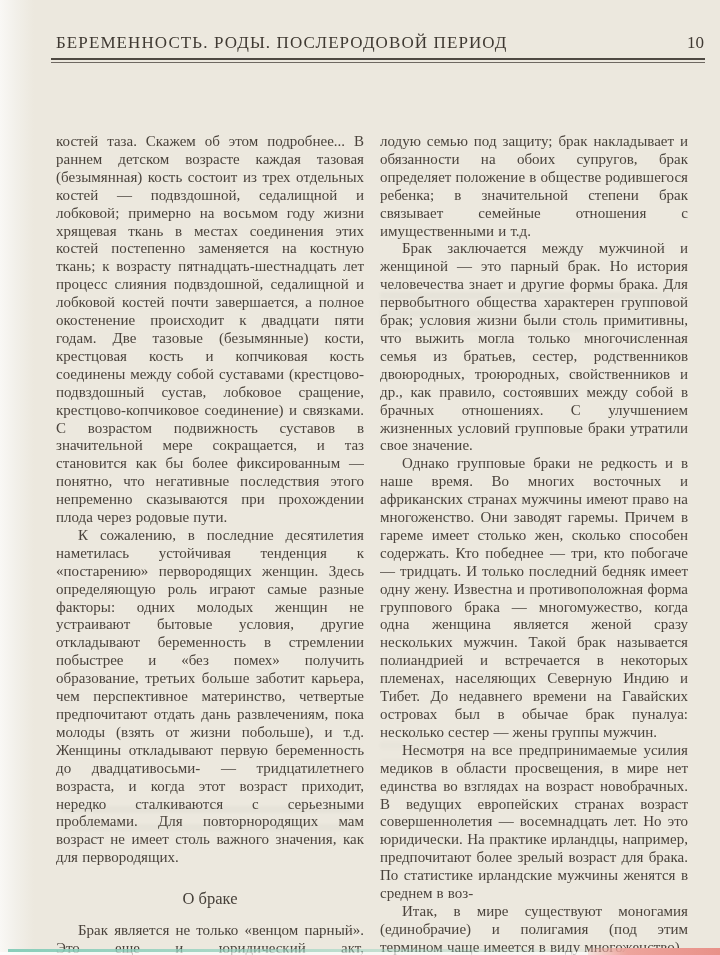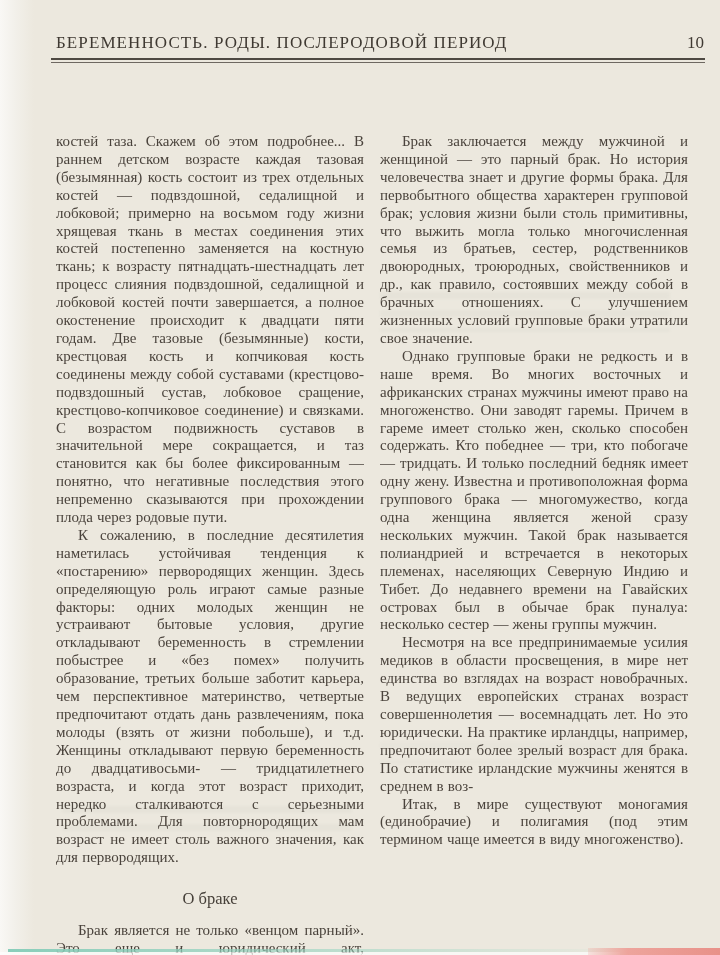--- a/index.html
+++ b/index.html
@@ -145,20 +145,21 @@
   <div class="columns">
 
     <div class="col">
       <p>костей таза. Скажем об этом подробнее... В раннем детском возрасте каждая тазовая (безымянная) кость состоит из трех отдельных костей — подвздошной, седалищной и лобковой; примерно на восьмом году жизни хрящевая ткань в местах соединения этих костей постепенно заменяется на костную ткань; к возрасту пятнадцать-шестнадцать лет процесс слияния подвздошной, седалищной и лобковой костей почти завершается, а полное окостенение происходит к двадцати пяти годам. Две тазовые (безымянные) кости, крестцовая кость и копчиковая кость соединены между собой суставами (крестцово-подвздошный сустав, лобковое сращение, крестцово-копчиковое соединение) и связками. С возрастом подвижность суставов в значительной мере сокращается, и таз становится как бы более фиксированным — понятно, что негативные последствия этого непременно сказываются при прохождении плода через родовые пути.</p>
       <p class="indent">К сожалению, в последние десятилетия наметилась устойчивая тенденция к «постарению» первородящих женщин. Здесь определяющую роль играют самые разные факторы: одних молодых женщин не устраивают бытовые условия, другие откладывают беременность в стремлении побыстрее и «без помех» получить образование, третьих больше заботит карьера, чем перспективное материнство, четвертые предпочитают отдать дань развлечениям, пока молоды (взять от жизни побольше), и т.д. Женщины откладывают первую беременность до двадцативосьми- — тридцатилетнего возраста, и когда этот возраст приходит, нередко сталкиваются с серьезными проблемами. Для повторнородящих мам возраст не имеет столь важного значения, как для первородящих.</p>
       <div class="section-heading">О браке</div>
       <p class="indent">Брак является не только «венцом парный». Это еще и юридический акт, свидетельствующий о том, что государство берет мо-</p>
     </div>
 
     <div class="col">
+      <p>лодую семью под защиту; брак накладывает и обязанности на обоих супругов, брак определяет положение в обществе родившегося ребенка; в значительной степени брак связывает семейные отношения с имущественными и т.д.</p>
       <p class="indent">Брак заключается между мужчиной и женщиной — это парный брак. Но история человечества знает и другие формы брака. Для первобытного общества характерен групповой брак; условия жизни были столь примитивны, что выжить могла только многочисленная семья из братьев, сестер, родственников двоюродных, троюродных, свойственников и др., как правило, состоявших между собой в брачных отношениях. С улучшением жизненных условий групповые браки утратили свое значение.</p>
       <p class="indent">Однако групповые браки не редкость и в наше время. Во многих восточных и африканских странах мужчины имеют право на многоженство. Они заводят гаремы. Причем в гареме имеет столько жен, сколько способен содержать. Кто победнее — три, кто побогаче — тридцать. И только последний бедняк имеет одну жену. Известна и противоположная форма группового брака — многомужество, когда одна женщина является женой сразу нескольких мужчин. Такой брак называется полиандрией и встречается в некоторых племенах, населяющих Северную Индию и Тибет. До недавнего времени на Гавайских островах был в обычае брак пуналуа: несколько сестер — жены группы мужчин.</p>
       <p class="indent">Несмотря на все предпринимаемые усилия медиков в области просвещения, в мире нет единства во взглядах на возраст новобрачных. В ведущих европейских странах возраст совершеннолетия — восемнадцать лет. Но это юридически. На практике ирландцы, например, предпочитают более зрелый возраст для брака. По статистике ирландские мужчины женятся в среднем в воз-</p>
       <p class="indent">Итак, в мире существуют моногамия (единобрачие) и полигамия (под этим термином чаще имеется в виду многоженство).</p>
     </div>
 
   </div>
 
   <div class="bleed bleed-a"></div>
   <div class="bleed bleed-b"></div>

